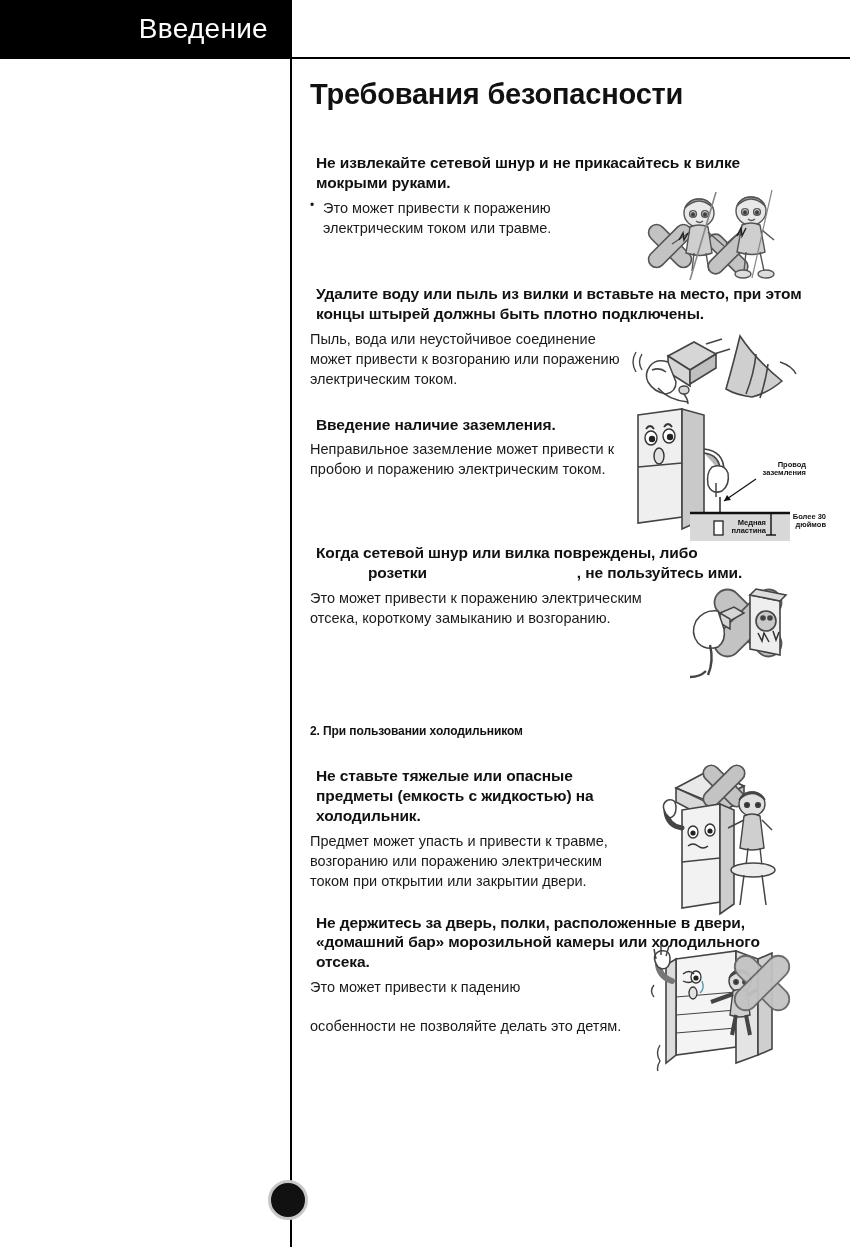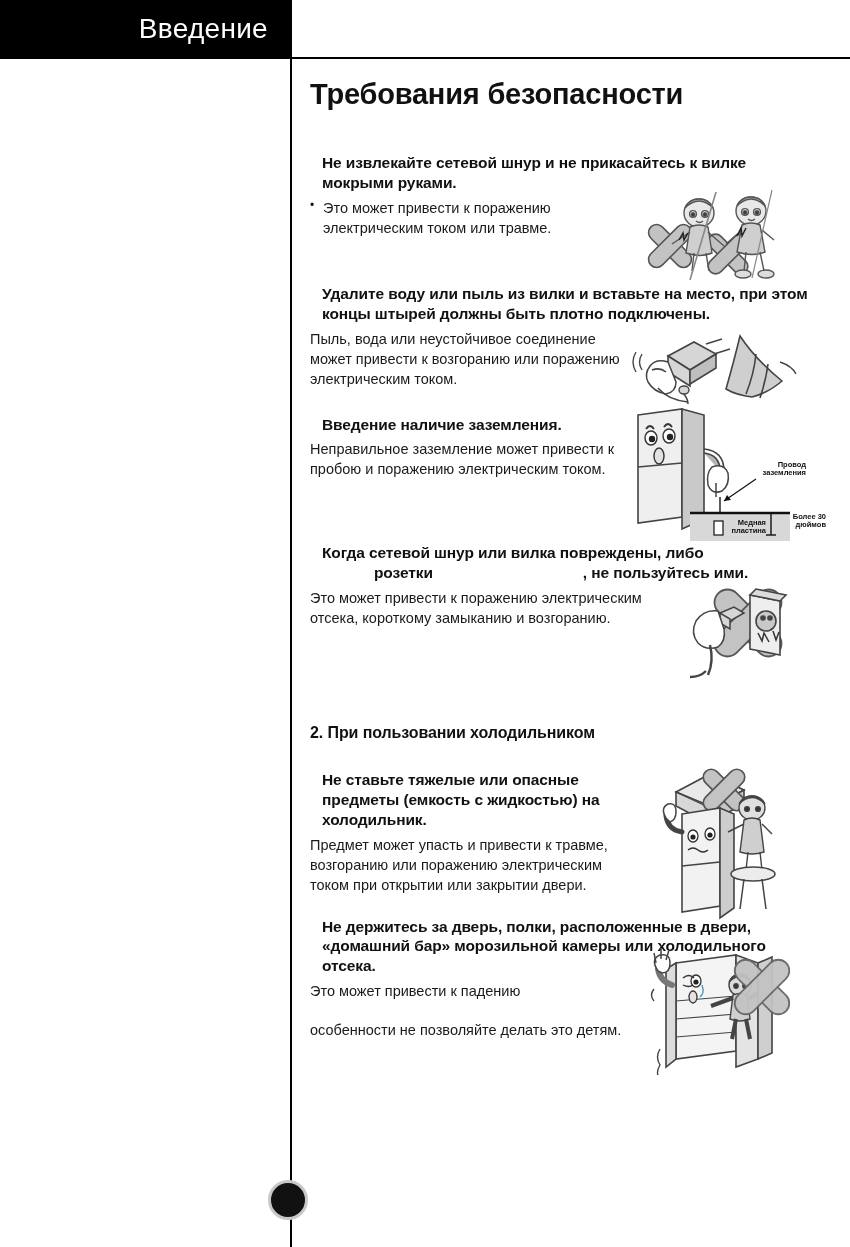--- a/index.html
+++ b/index.html
@@ -72,21 +72,21 @@
 
   .section {
     position: relative;
     margin-top: 26px;
   }
   .section-heading {
     font-size: 15.5px;
     font-weight: bold;
     color: #111111;
     line-height: 1.28;
-    margin: 0 0 5px 12px;
+    margin: 0 0 5px 6px;
     letter-spacing: -0.1px;
   }
   .section-heading.gap-line .gapword {
     display: inline-block;
     margin-left: 52px;
   }
   .section-heading.gap-line .gapspace {
     display: inline-block;
     width: 150px;
   }
@@ -101,21 +101,21 @@
     padding-left: 13px;
     position: relative;
   }
   .section-body.bulleted .bullet-dot {
     position: absolute;
     left: 0;
     top: -1px;
     font-size: 12px;
   }
   .group-heading {
-    font-size: 16px;
+    font-size: 12px;
     font-weight: bold;
     color: #111111;
     margin: 0;
     letter-spacing: -0.1px;
   }
   .body-gap {
     height: 19px;
   }
 
   

